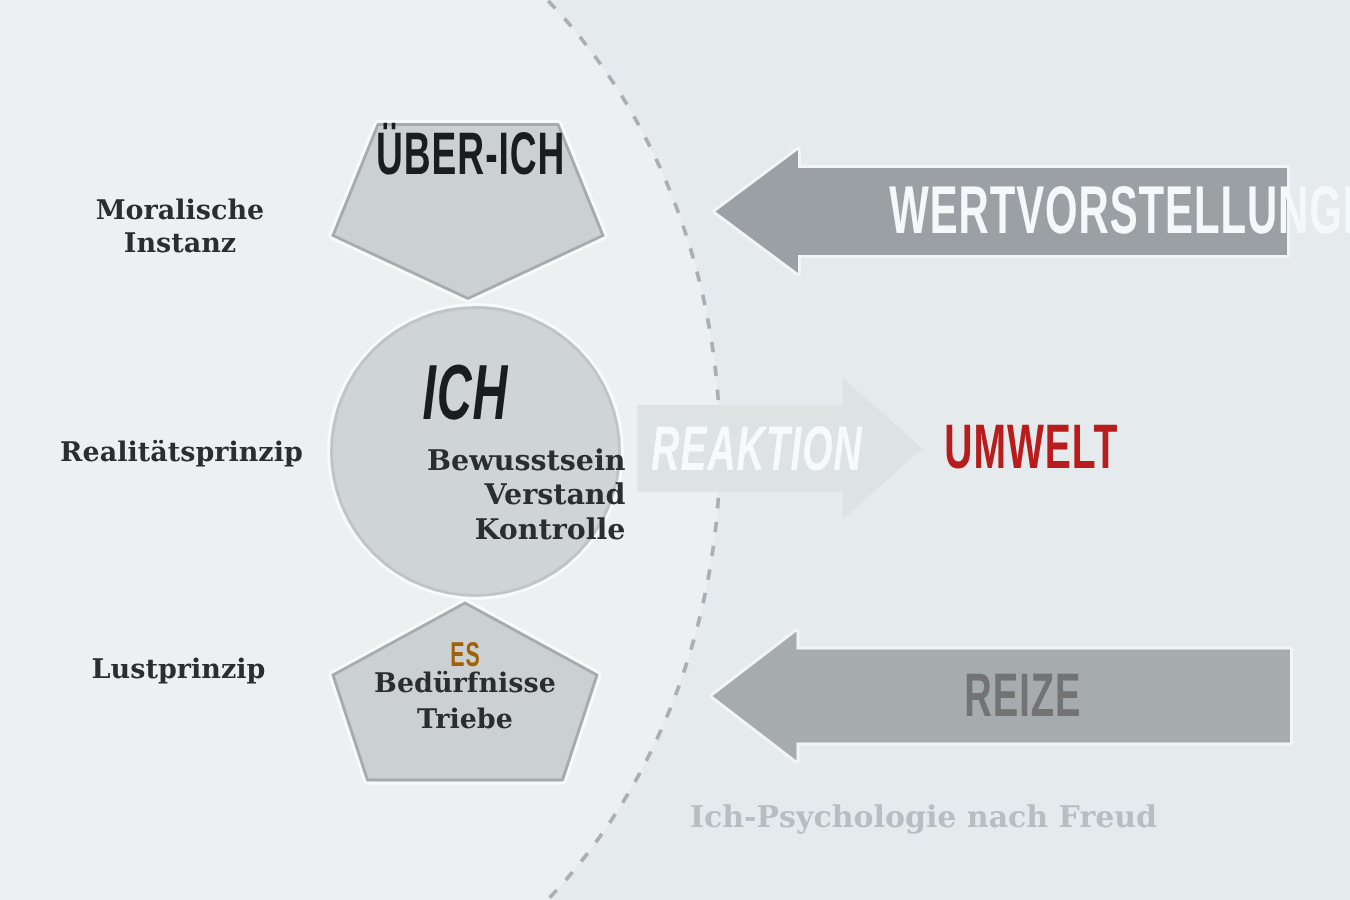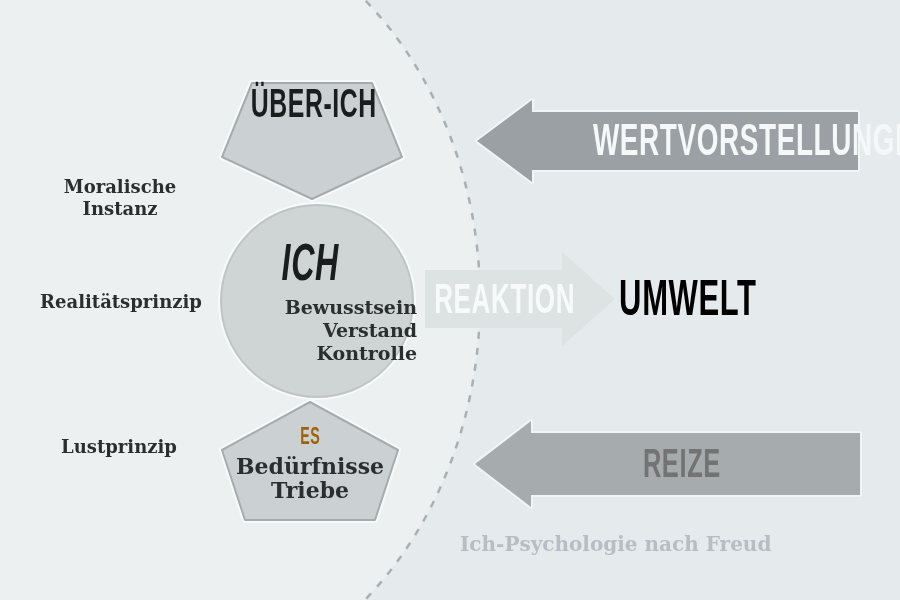--- a/index.html
+++ b/index.html
@@ -23,36 +23,36 @@
   }
   .cx{display:inline-block;transform:scaleX(0.62);transform-origin:50% 50%;letter-spacing:1px;}
 
   
   .body-txt{
     font-family:"DejaVu Serif", serif;
     font-weight:bold;
     color:#2b2e2f;
   }
 
-  .lbl-moralische{left:40px;top:130px;width:160px;font-size:18px;line-height:22px;margin-top:46px;}
+  .lbl-moralische{left:40px;top:130px;width:160px;font-size:18px;line-height:22px;}
   .lbl-realitaet{left:31px;top:291px;width:180px;font-size:18px;line-height:22px;}
   .lbl-lust{left:39px;top:436px;width:160px;font-size:18px;line-height:22px;}
 
   .ueberich-title{left:212px;top:85px;width:200px;font-size:40px;line-height:36px;color:#1a1d1e;}
   .ueberich-sub{left:232px;top:131px;width:160px;font-size:19px;line-height:24px;}
 
   .ich-title{left:210px;top:239px;width:200px;font-size:52px;line-height:46px;color:#1a1d1e;font-style:italic;}
   .ich-sub{left:217px;top:296px;width:200px;font-size:19px;line-height:23px;text-align:right;}
 
   .es-title{left:210px;top:420px;width:200px;font-size:23px;line-height:32px;color:#a16207;}
-  .es-sub{left:230px;top:454px;width:160px;font-size:22px;line-height:24px;}
+  .es-sub{left:230px;top:444px;width:160px;font-size:18px;line-height:24px;}
 
   .wert-label{left:488px;top:117px;width:400px;font-size:45px;line-height:46px;color:#f5f8f8;}
-  .reaktion-label{left:355px;top:278px;width:300px;font-size:42px;line-height:42px;color:#f7fafa;}
-  .umwelt-label{left:568px;top:273px;width:240px;font-size:50px;line-height:50px;color:#000000;}
+  .reaktion-label{left:355px;top:278px;width:300px;font-size:42px;line-height:42px;color:#f7fafa;font-style:italic;}
+  .umwelt-label{left:568px;top:273px;width:240px;font-size:42px;line-height:50px;color:#b91c1c;}
   .reize-label{left:532px;top:442px;width:300px;font-size:41px;line-height:42px;color:#737373;}
 
   .caption{
     right:40px;top:532px;width:400px;
     text-align:left;
     font-size:20px;font-weight:bold;
     font-family:"DejaVu Serif", serif;
     color:#b6bec3;
   }
 </style>

